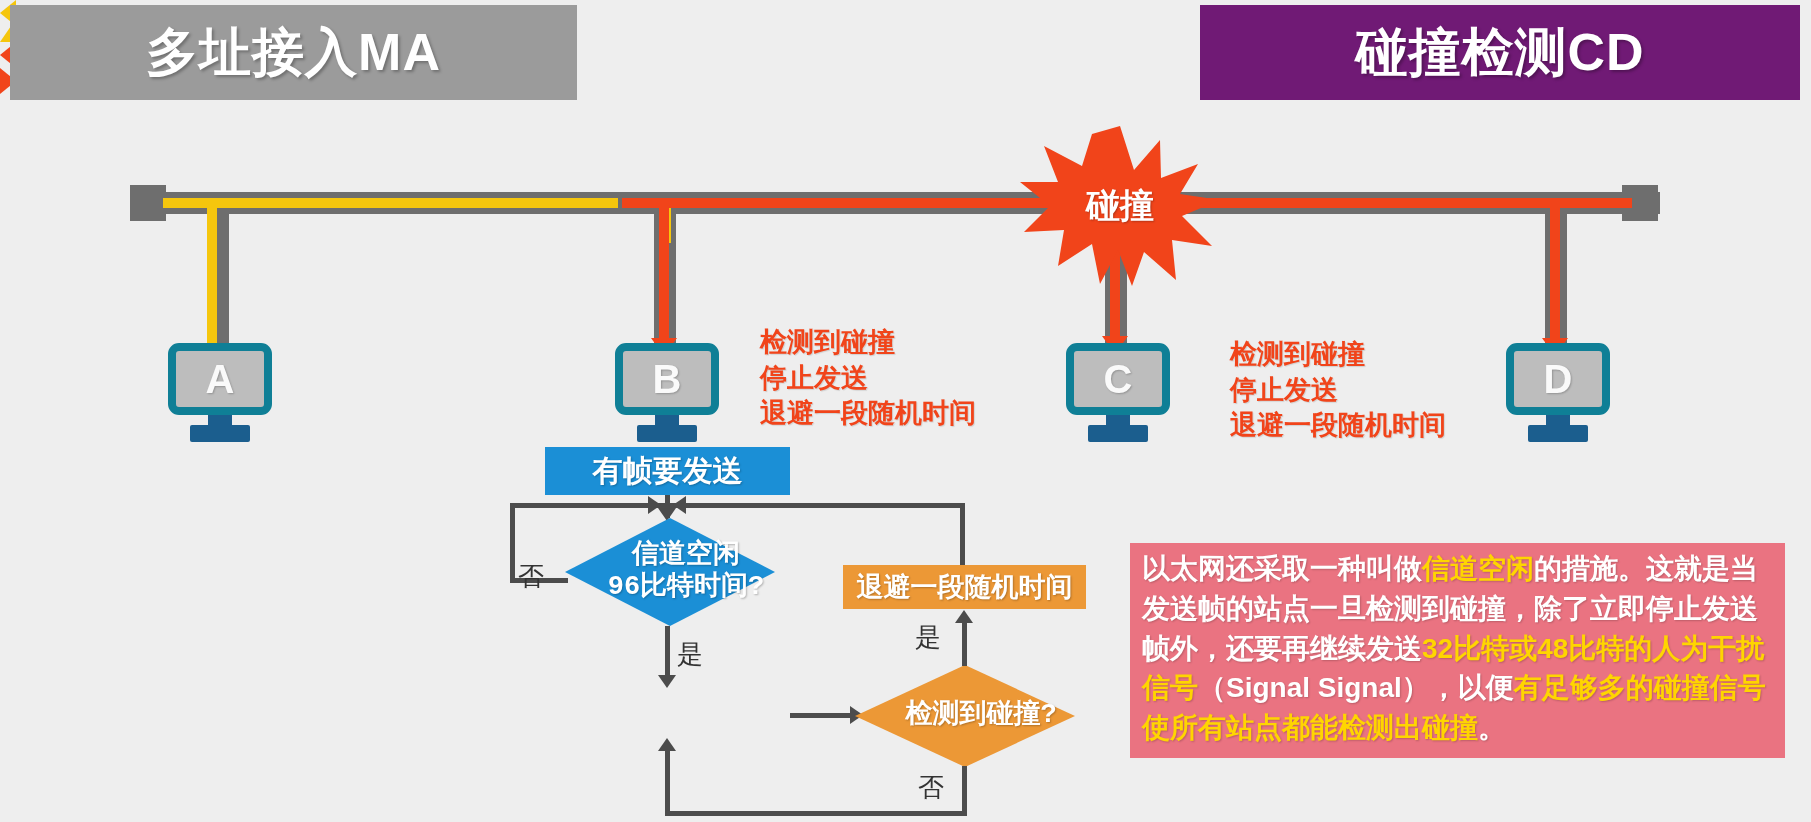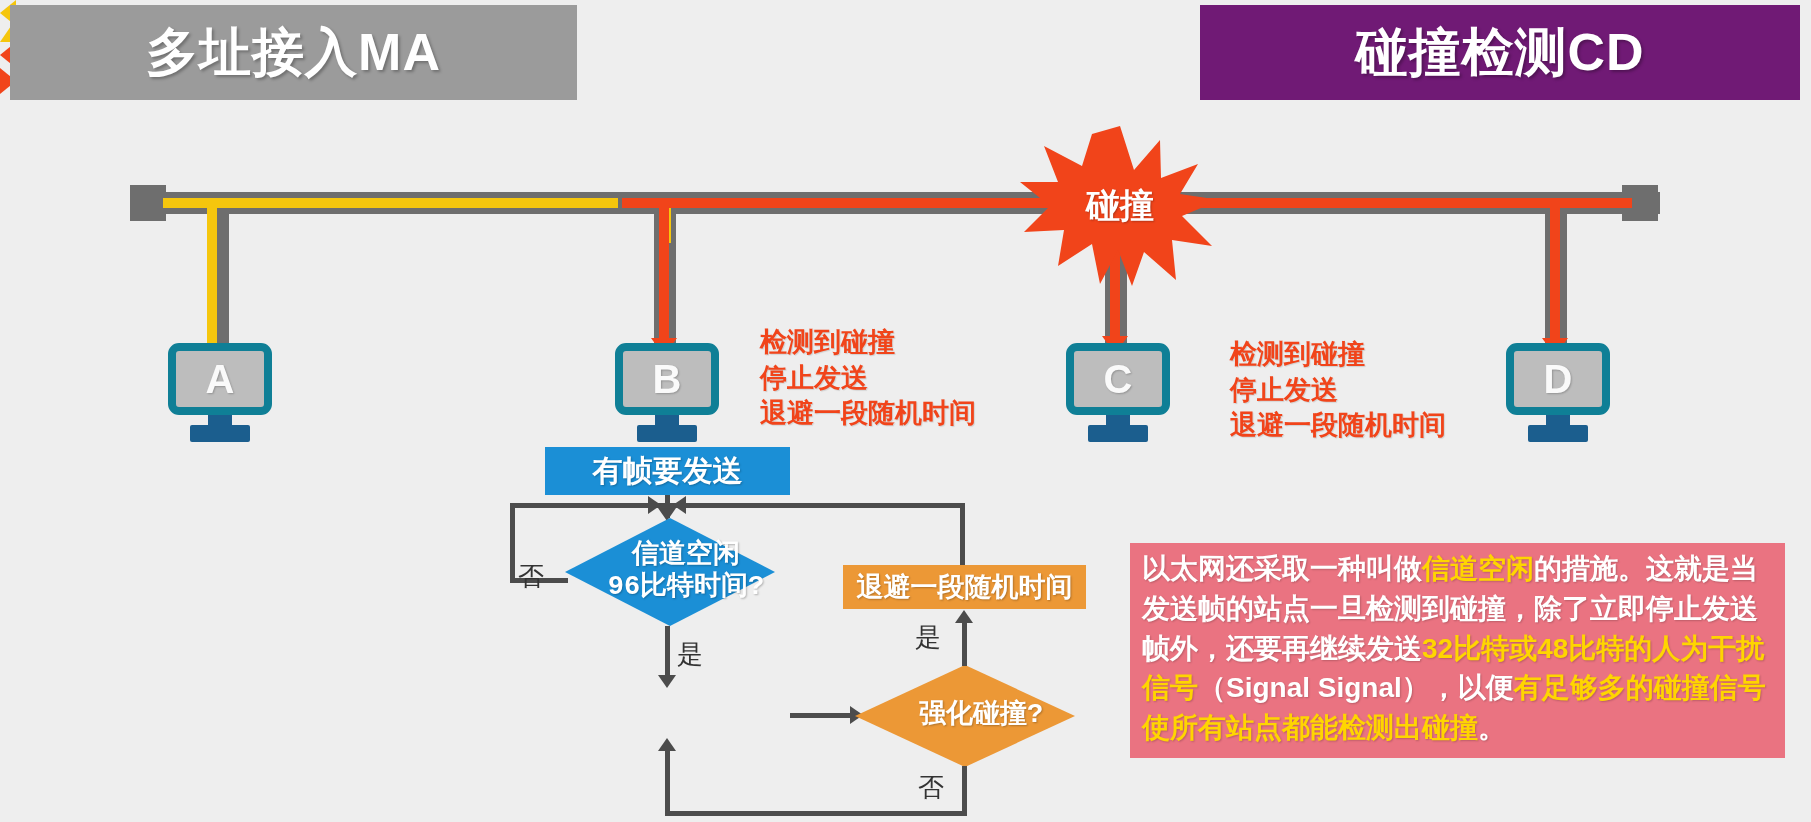--- a/index.html
+++ b/index.html
@@ -353,21 +353,21 @@
 
 
   <div class="conn conn-h" style="left:790px;top:713px;width:66px;"></div>
   <div class="arrowhead-right" style="left:850px;top:706px;"></div>
 
   <div class="diamond" id="f-detect">
     <svg class="dshape" viewBox="0 0 220 102" preserveAspectRatio="none">
       <polygon fill="#ec9836" points="110,0 220,51 110,102 0,51"></polygon>
     </svg>
     <div class="dtext">
-      <span>强化碰撞?</span>
+      <span>检测到碰撞?</span>
     </div>
   </div>
 
   <div class="conn conn-v" style="left:962px;top:620px;height:46px;"></div>
   <div class="arrowhead-up" style="left:955px;top:610px;"></div>
   <div class="edgelabel" style="left:915px;top:620px;">是</div>
 
   <div class="conn conn-v" style="left:962px;top:766px;height:50px;"></div>
   <div class="conn conn-h" style="left:665px;top:811px;width:302px;"></div>
   <div class="conn conn-v" style="left:665px;top:748px;height:65px;"></div>

